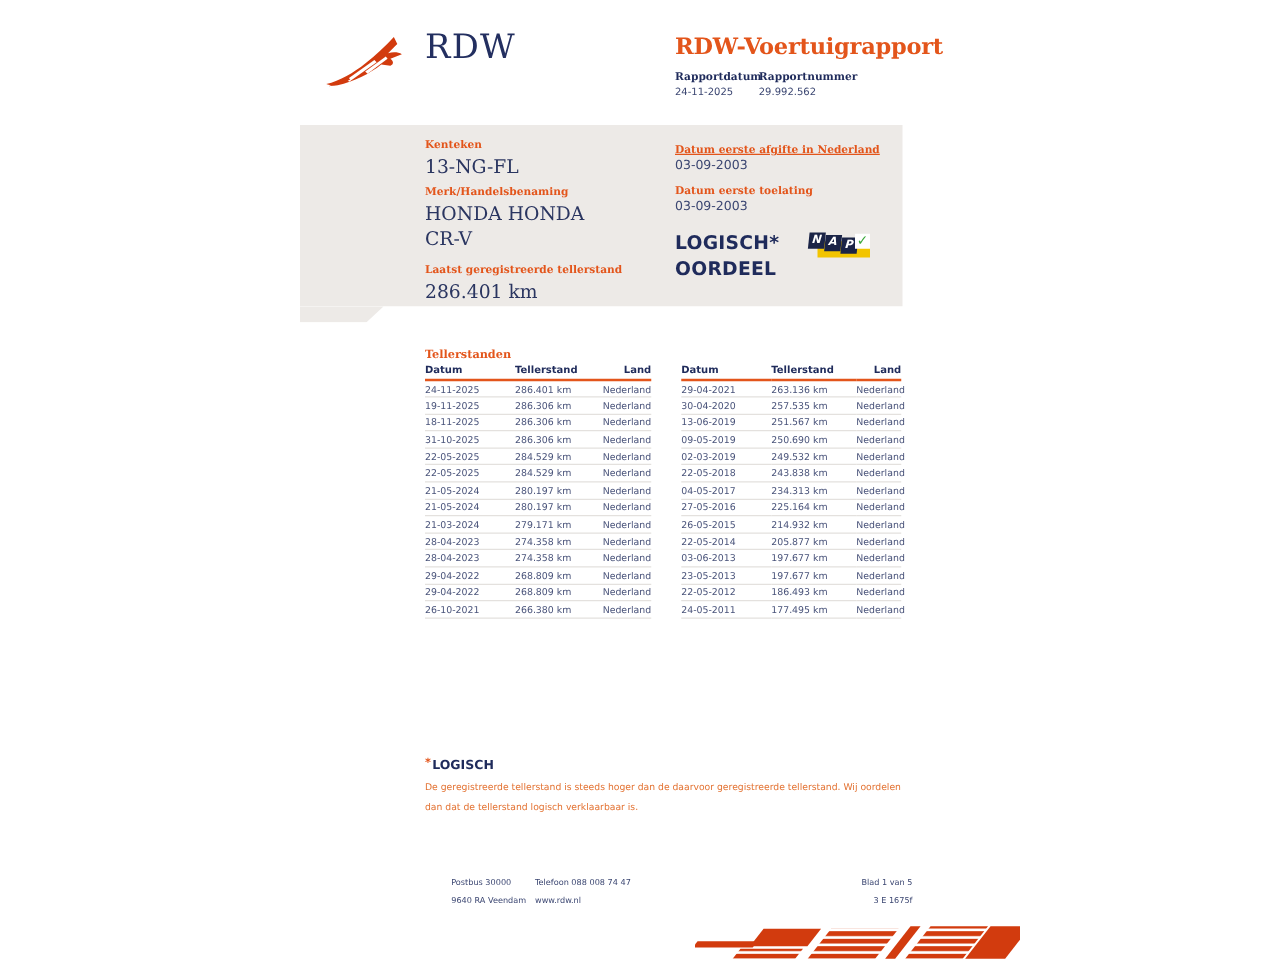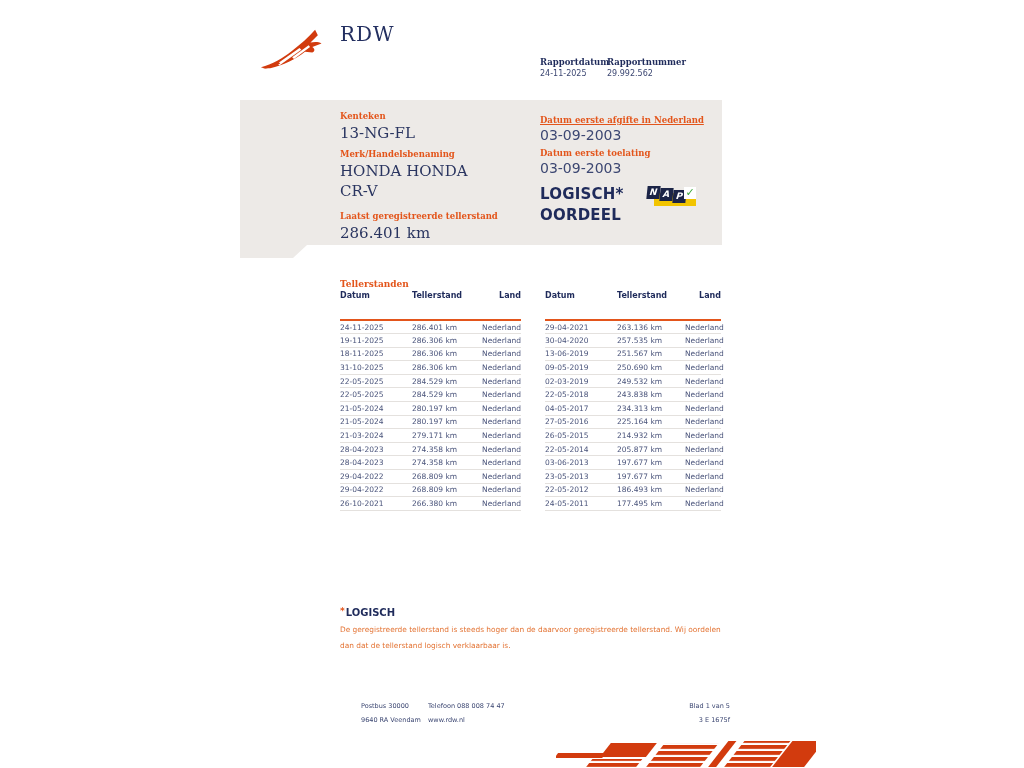--- a/index.html
+++ b/index.html
@@ -5,41 +5,41 @@
   * { margin:0; padding:0; box-sizing:border-box; }
   html,body { background:#ffffff; }
   .page {
     position:relative; width:1024px; height:768px; background:#ffffff;
     font-family:"DejaVu Sans", sans-serif; color:#2a3560; overflow:hidden;
   }
   
   .logo-mark { position:absolute; left:257px; top:26px; width:74px; height:44px; }
   .logo-text {
     position:absolute; left:340px; top:22px;
-    font-family:"DejaVu Serif", serif; font-size:20px; letter-spacing:1px; color:#232f60;
+    font-family:"DejaVu Serif", serif; font-size:27px; letter-spacing:1px; color:#232f60;
   }
   .report-title {
     position:absolute; left:540px; top:27px;
     font-family:"DejaVu Serif", serif; font-weight:bold; font-size:18px; color:#e3551b;
     letter-spacing:-0.2px;
   }
   .meta-label { position:absolute; top:57px; font-family:"DejaVu Serif", serif; font-weight:bold; font-size:8.5px; color:#1f2b5b; }
   .meta-value { position:absolute; top:69px; font-size:8px; color:#3c4772; }
   .pos-date { left:540px; }
   .pos-num  { left:607px; }
 
   
   .summary-box { position:absolute; left:240px; top:100px; width:482px; height:145px; background:#edeae7; }
   .summary-tab {
     position:absolute; left:240px; top:245px; width:67px; height:13px; background:#edeae7;
     clip-path:polygon(0 0, 100% 0, calc(100% - 14px) 100%, 0 100%);
   }
   .field-label { font-family:"DejaVu Serif", serif; font-weight:bold; font-size:8.5px; color:#e3551b; line-height:1; }
   .field-value-lg { font-family:"DejaVu Serif", serif; font-size:15px; color:#2a3560; line-height:1.35; }
-  .field-value-sm { font-size:14px; color:#3c4772; line-height:1; }
+  .field-value-sm { font-size:10px; color:#3c4772; line-height:1; }
   .f-kenteken-l { position:absolute; left:340px; top:112px; }
   .f-kenteken-v { position:absolute; left:340px; top:123px; }
   .f-merk-l     { position:absolute; left:340px; top:150px; }
   .f-merk-v     { position:absolute; left:340px; top:161px; width:150px; }
   .f-teller-l   { position:absolute; left:340px; top:212px; }
   .f-teller-v   { position:absolute; left:340px; top:223px; }
   .f-afgifte-l  { position:absolute; left:540px; top:116px;text-decoration:underline; }
   .f-afgifte-v  { position:absolute; left:540px; top:128px; }
   .f-toelating-l{ position:absolute; left:540px; top:149px; }
   .f-toelating-v{ position:absolute; left:540px; top:161px; }
@@ -61,21 +61,21 @@
   .nap .sq.p { left:26px; top:6px; }
   .nap .check { position:absolute; left:37px; top:3px; width:12px; height:12px; background:#ffffff; color:#3aa73a; font-size:11px; font-weight:bold; line-height:12px; text-align:center; }
 
   
   .section-title { position:absolute; left:340px; top:279px; font-family:"DejaVu Serif", serif; font-weight:bold; font-size:9px; color:#e3551b; }
   .odo-table { position:absolute; top:291px; border-collapse:collapse; table-layout:fixed; }
   .odo-table.left  { left:340px; width:181px; }
   .odo-table.right { left:545px; width:176px; }
   .odo-table th {
     font-size:8px; font-weight:bold; color:#1f2b5b; text-align:left;
-    border-bottom:2px solid #e3551b; padding:0 0 19px 0; height:12px;
+    border-bottom:2px solid #e3551b; padding:0 0 3px 0; height:12px;
   }
   .odo-table td { font-size:7.5px; color:#49537a; padding:0; height:13.6px; border-bottom:1px solid #e4e1de; }
   .odo-table th:nth-child(1), .odo-table td:nth-child(1) { width:72px; }
   .odo-table th:nth-child(2), .odo-table td:nth-child(2) { width:68px; }
   .odo-table th:nth-child(3), .odo-table td:nth-child(3) { text-align:right; }
 
   
   .note-heading { position:absolute; left:340px; top:606px; font-size:10px; font-weight:bold; color:#1f2b5b; }
   .note-heading .ast { color:#e3551b; font-size:9px; vertical-align:2px; margin-right:1px; }
   .note-body { position:absolute; left:340px; top:622px; width:392px; font-size:7.4px; color:#e37232; line-height:2.15; }
@@ -95,20 +95,21 @@
 <div class="page">
 
   <svg class="logo-mark" viewBox="0 0 76 48">
     <path fill="#d23b0e" d="M2,45 C14,42 26,35 36,27 C45,20 54,12 61,4 L64,10 C61,13 58,16 56,18 C60,17 65,17 68,19 L58,23 C61,25 61,28 58,29 L50,28 C40,36 26,43 12,46 C8,46.5 4,46 2,45 Z"></path>
     <path fill="#ffffff" d="M20,41 L44,24 L46,26 L22,43 Z"></path>
     <path fill="#ffffff" d="M36,34 L54,21 L55.5,23 L38,36 Z"></path>
     <path fill="#d23b0e" d="M4,47 C10,44 16,42 21,39 L23,41 C17,44 10,46.5 4,47 Z"></path>
   </svg>
   <div class="logo-text">RDW</div>
 
+  <h1 class="report-title">RDW-Voertuigrapport</h1>
   <div class="meta-label pos-date">Rapportdatum</div>
   <div class="meta-label pos-num">Rapportnummer</div>
   <div class="meta-value pos-date">24-11-2025</div>
   <div class="meta-value pos-num">29.992.562</div>
 
   <div class="summary-box"></div>
   <div class="summary-tab"></div>
 
   <div class="field-label f-kenteken-l">Kenteken</div>
   <div class="field-value-lg f-kenteken-v">13-NG-FL</div>

